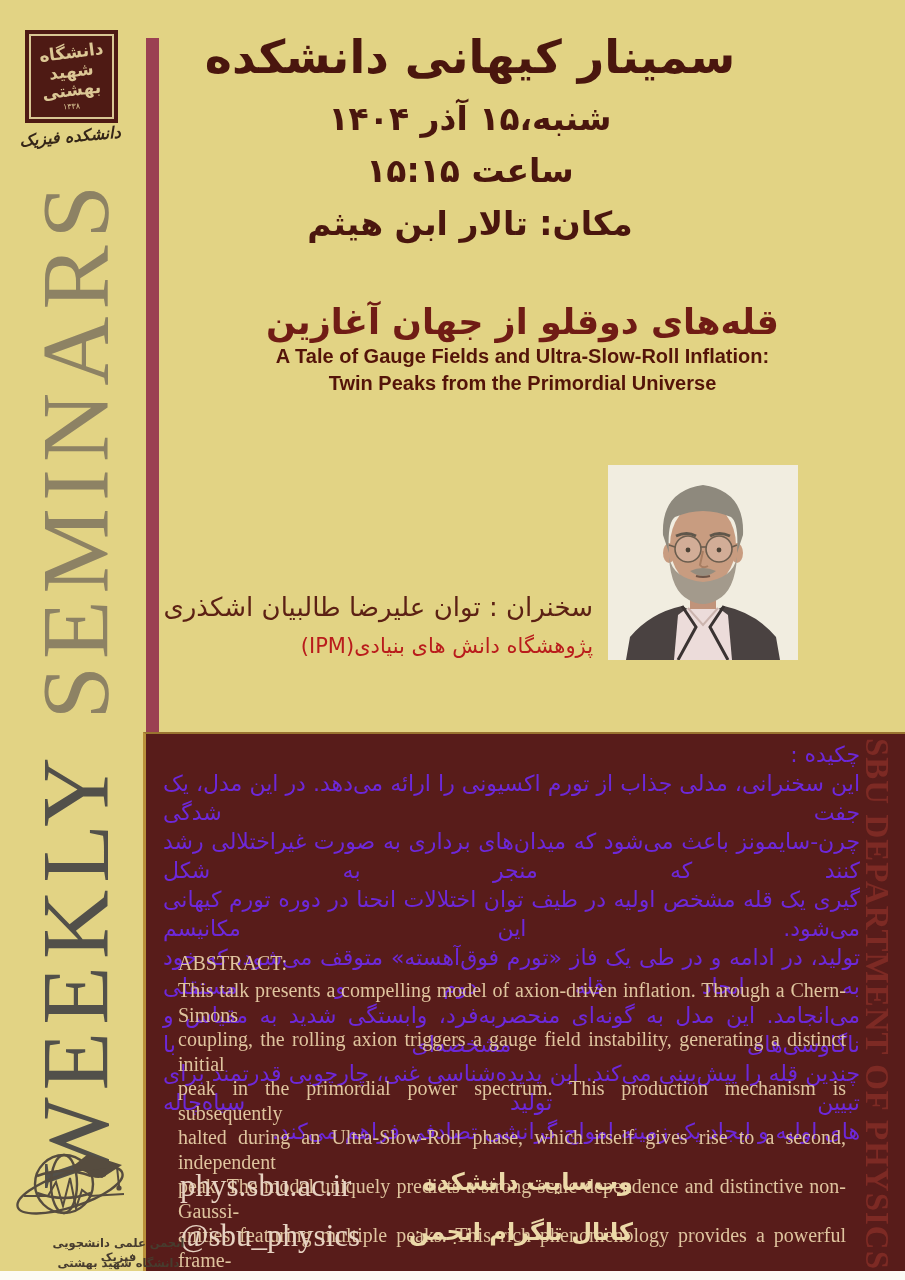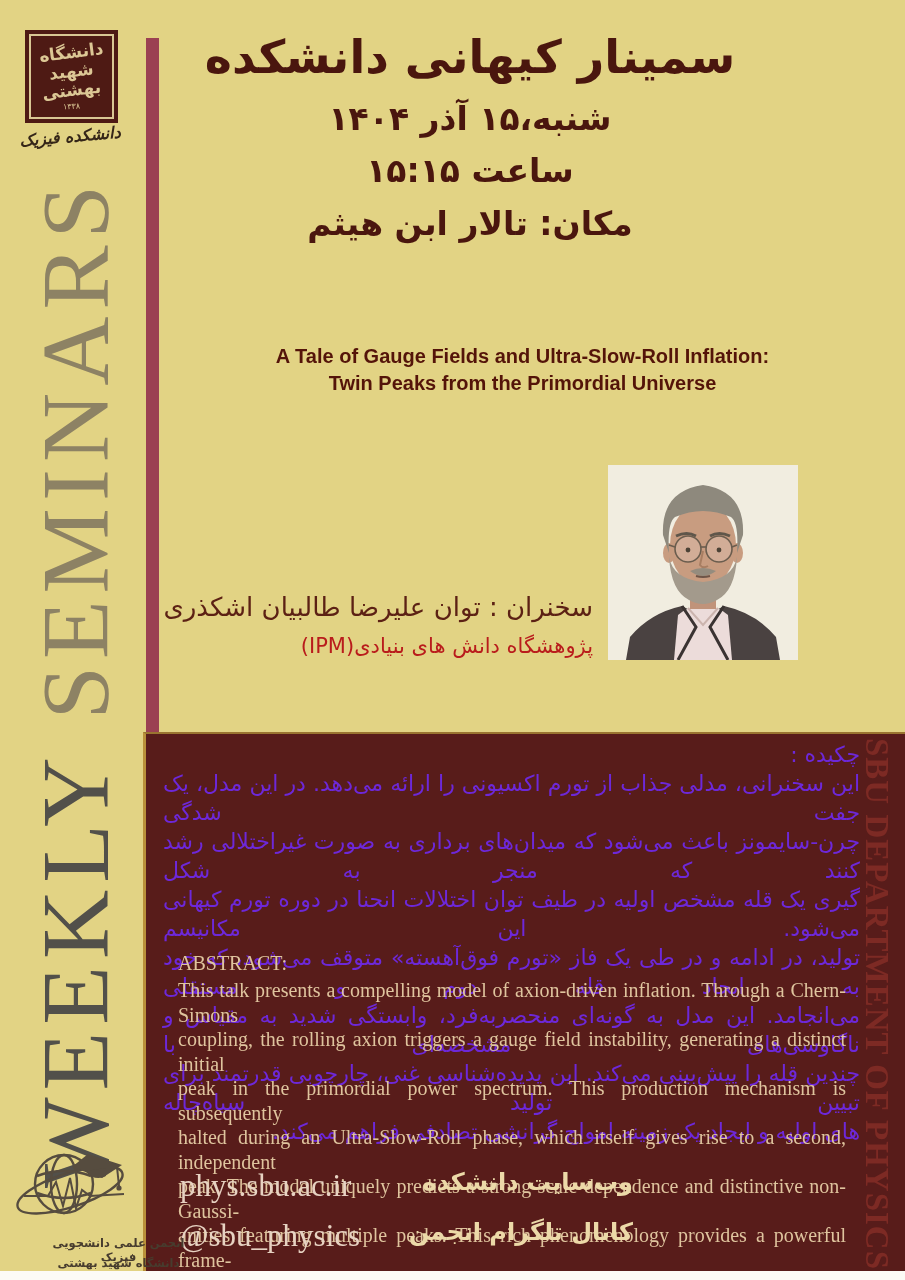--- a/index.html
+++ b/index.html
@@ -111,20 +111,21 @@
     <span class="w1">WEEKLY</span><span class="w1">&nbsp;</span><span class="w2">SEMINARS</span>
   </div>
 
   <div class="abs" id="stripe"></div>
 
   <div class="abs hdr" id="h-title">سمینار کیهانی دانشکده</div>
   <div class="abs hdr" id="h-date">شنبه،۱۵ آذر ۱۴۰۴</div>
   <div class="abs hdr" id="h-time">ساعت ۱۵:۱۵</div>
   <div class="abs hdr" id="h-loc">مکان: تالار ابن هیثم</div>
 
+  <div class="abs fa-title" id="fa-t2">قله‌های دوقلو از جهان آغازین</div>
   <div class="abs en-title" id="en-t1">A Tale of Gauge Fields and Ultra-Slow-Roll Inflation:</div>
   <div class="abs en-title" id="en-t2">Twin Peaks from the Primordial Universe</div>
 
   <div class="abs" id="photo">
     <svg width="190" height="195" viewBox="0 0 190 195">
       <rect x="0" y="0" width="190" height="195" fill="#f1ede0"></rect>
 
       <path d="M18,195 L22,172 Q42,148 74,141 L95,152 L116,141 Q148,148 168,172 L172,195 Z" fill="#4a4241"></path>
 
       <path d="M66,195 L70,150 Q82,140 95,140 Q108,140 120,150 L124,195 Z" fill="#ecdcda"></path>

